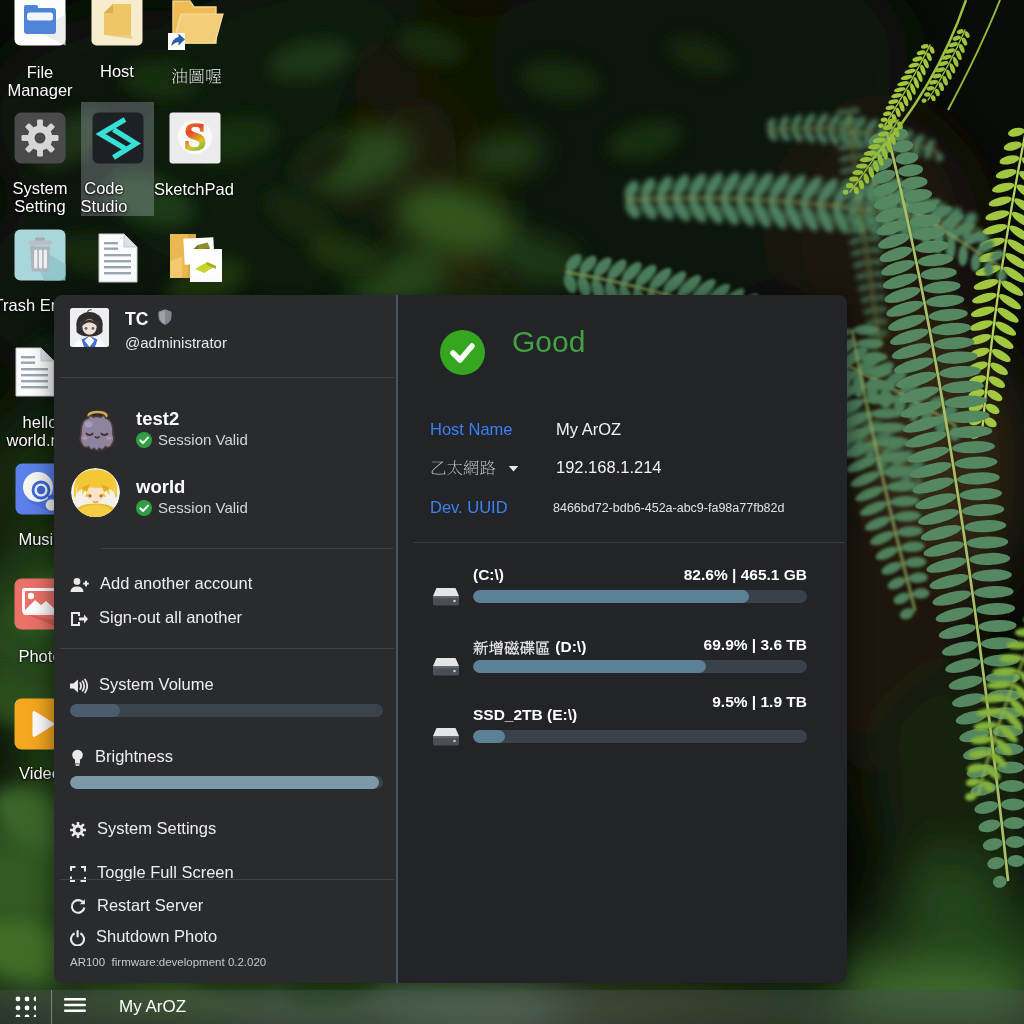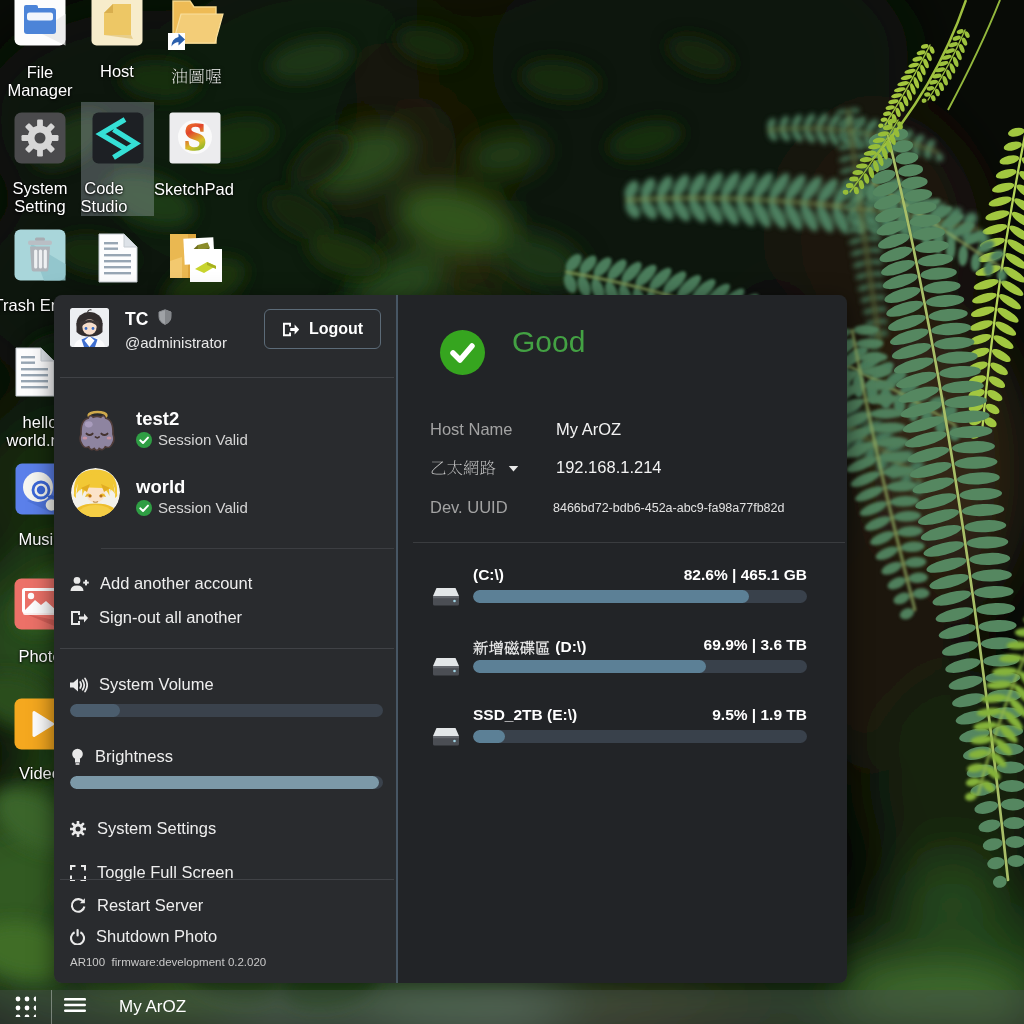--- a/index.html
+++ b/index.html
@@ -9,28 +9,28 @@
 .dlabel{position:absolute;width:110px;text-align:center;color:#fff;
  font-size:16.5px;line-height:17.5px;text-shadow:0 1px 3px rgba(0,0,0,.9),0 0 2px rgba(0,0,0,.8)}
 #sel{position:absolute;left:81px;top:102px;width:73px;height:114px;
  background:rgba(180,190,205,.32)}
 #menu{position:absolute;left:54px;top:295px;width:793px;height:688px;
  border-radius:8px;box-shadow:0 6px 24px rgba(0,0,0,.55);display:flex;overflow:hidden}
 #mleft{width:342px;height:688px;background:#292b2e;position:relative;flex:none}
 #mdiv{width:2px;height:688px;background:#475664;flex:none}
 #mright{width:449px;height:688px;background:#222427;position:relative;flex:none}
 .sep{position:absolute;height:1px;background:#404246}
-.mitem{position:absolute;color:#eee;font-size:16.5px;display:flex;align-items:center}
+.mitem{position:absolute;color:#eee;font-size:16.5px;display:flex;align-items:flex-end}
 .mitem svg{margin-right:11px}
 .bar{position:absolute;height:13px;border-radius:6.5px;background:#3a424c;overflow:hidden}
 .fill{height:13px;border-radius:6.5px}
 .acc-name{position:absolute;color:#fff;font-weight:bold;font-size:18.5px}
 .sv{position:absolute;display:flex;align-items:center;color:#d5d5d5;font-size:15px}
 .sv svg{margin-right:6px}
-.rlabel{position:absolute;color:#a3a3a3;font-size:16.5px}
+.rlabel{position:absolute;color:#3b82f6;font-size:16.5px}
 .rvalue{position:absolute;color:#f2f2f2;font-size:16.5px}
 .dname{position:absolute;color:#fff;font-weight:bold;font-size:15.5px}
 .dpct{position:absolute;color:#fff;font-weight:bold;font-size:15.5px;text-align:right}
 #taskbar{position:absolute;left:0;top:990px;width:1024px;height:34px;
  background:rgba(70,80,75,.45);display:flex;align-items:center}
 </style></head><body>
 <div id="stage">
     <svg id="bg" width="1024" height="1024" viewBox="0 0 1024 1024">
       <defs>
         <filter id="b30" x="-60%" y="-60%" width="220%" height="220%">
@@ -893,27 +893,20 @@
 <path d="M26.8,21.5 q1.6,-7 -3,-9.5 l5,1.5 q1.5,4 0,9 z" fill="#3a3434"></path>
 <circle cx="16" cy="20.5" r="1.4" fill="#3a6bc4"></circle>
             <circle cx="23" cy="20.5" r="1.4" fill="#3a6bc4"></circle>
 <path d="M17.5,4.5 q1,-3.5 4,-2.5" stroke="#322d2d" stroke-width="1.1" fill="none"></path>
           </svg></div>
         <div style="position:absolute;left:71px;top:14px;color:#fff;font-weight:bold;font-size:17.5px">TC&nbsp; <svg width="14" height="16" viewBox="0 0 14 16" style="">
             <path d="M7,0.8 L13,3 V7.6 Q13,13 7,15.4 Q1,13 1,7.6 V3 Z" fill="#9fa2a6" stroke="#8c8f93" stroke-width="1"></path>
             <path d="M7,0.8 L13,3 V7.6 Q13,13 7,15.4 Z" fill="#83868a"></path>
           </svg></div>
         <div style="position:absolute;left:71px;top:39px;color:#e8e8e8;font-size:15px">@administrator</div>
-        <div style="position:absolute;left:210px;top:14px;width:117px;height:40px;border:1px solid #5c6b78;border-radius:6px;display:flex;align-items:center;justify-content:center;color:#fff;font-weight:bold;font-size:16px">
-          <svg width="17" height="15" viewBox="0 0 17 15" style="">
-            <path d="M1,0.8 h8 v3.6 h-1.9 v-1.7 h-4.2 v9.6 h4.2 v-1.7 h1.9 v3.6 h-8 z" fill="#fff"></path>
-            <path d="M8.2,5.9 h4.4 v-3.3 l4.6,4.9 -4.6,4.9 v-3.3 h-4.4 z" fill="#fff"></path>
-          </svg>
-          <span style="margin-left:10px">Logout</span>
-        </div>
         <div class="sep" style="left:6px;top:82px;width:334px"></div>
         <div style="position:absolute;left:22px;top:115px"><svg width="42" height="42" viewBox="0 0 42 42" style="">
             <g transform="translate(21,22) scale(1.1) translate(-21,-22)">
               <ellipse cx="21.5" cy="7" rx="8" ry="3.2" fill="none" stroke="#cfa94b" stroke-width="2.4"></ellipse>
 <path d="M6.5,24 Q6,11 13,9.5 Q14.5,5.5 17.5,8.5 Q21,7 24.5,8.5 Q27.5,5.5 29,9.5 Q36,11 35.5,24 Q37.5,29 35,32.5 Q33,37.5 28.5,35.5 Q26.5,39.5 23,37 Q21,40.5 18.5,37 Q15,39.5 13.5,35.5 Q9,37.5 7,32.5 Q4.5,29 6.5,24 Z" fill="#8e84a0" stroke="#4f3c39" stroke-width="1.5"></path>
 <ellipse cx="13.5" cy="15" rx="3.6" ry="2.8" fill="#ac9fc0" opacity="0.9"></ellipse>
 <path d="M11.5,23.5 q2.8,2.3 5.5,0" stroke="#443330" stroke-width="1.8" fill="none" stroke-linecap="round"></path>
 <path d="M25,23.5 q2.8,2.3 5.5,0" stroke="#443330" stroke-width="1.8" fill="none" stroke-linecap="round"></path>
 <path d="M19.5,26.5 q1.8,1.6 3.5,0" stroke="#443330" stroke-width="1.5" fill="none" stroke-linecap="round"></path>
 <ellipse cx="10" cy="27.5" rx="2.2" ry="1.4" fill="#c793a2"></ellipse>
@@ -1100,21 +1093,21 @@
         <div style="position:absolute;left:34px;top:362px"><svg width="28" height="20" viewBox="0 0 28 20" style="">
             <path d="M4.5,1 h19 l3.5,8 h-26 z" fill="#e3e6e8"></path>
             <rect x="1" y="9" width="26" height="9.5" rx="1.6" fill="#4b4e54"></rect>
             <rect x="1" y="9" width="26" height="2.2" fill="#63666c"></rect>
             <circle cx="22.5" cy="14" r="1.3" fill="#9fd4e4"></circle>
           </svg></div>
         <div class="bar" style="left:75px;top:365px;width:334px;background:#39414b">
           <div class="fill" style="width:233px;background:#5c8096"></div>
         </div>
         <div class="dname" style="left:75px;top:411px">SSD_2TB (E:\)</div>
-        <div class="dpct" style="left:209px;top:411px;width:200px">9.5% | 1.9 TB</div>
+        <div class="dpct" style="left:209px;top:398px;width:200px">9.5% | 1.9 TB</div>
         <div style="position:absolute;left:34px;top:432px"><svg width="28" height="20" viewBox="0 0 28 20" style="">
             <path d="M4.5,1 h19 l3.5,8 h-26 z" fill="#e3e6e8"></path>
             <rect x="1" y="9" width="26" height="9.5" rx="1.6" fill="#4b4e54"></rect>
             <rect x="1" y="9" width="26" height="2.2" fill="#63666c"></rect>
             <circle cx="22.5" cy="14" r="1.3" fill="#9fd4e4"></circle>
           </svg></div>
         <div class="bar" style="left:75px;top:435px;width:334px;background:#39414b">
           <div class="fill" style="width:32px;background:#5c8096"></div>
         </div>
       </div>

